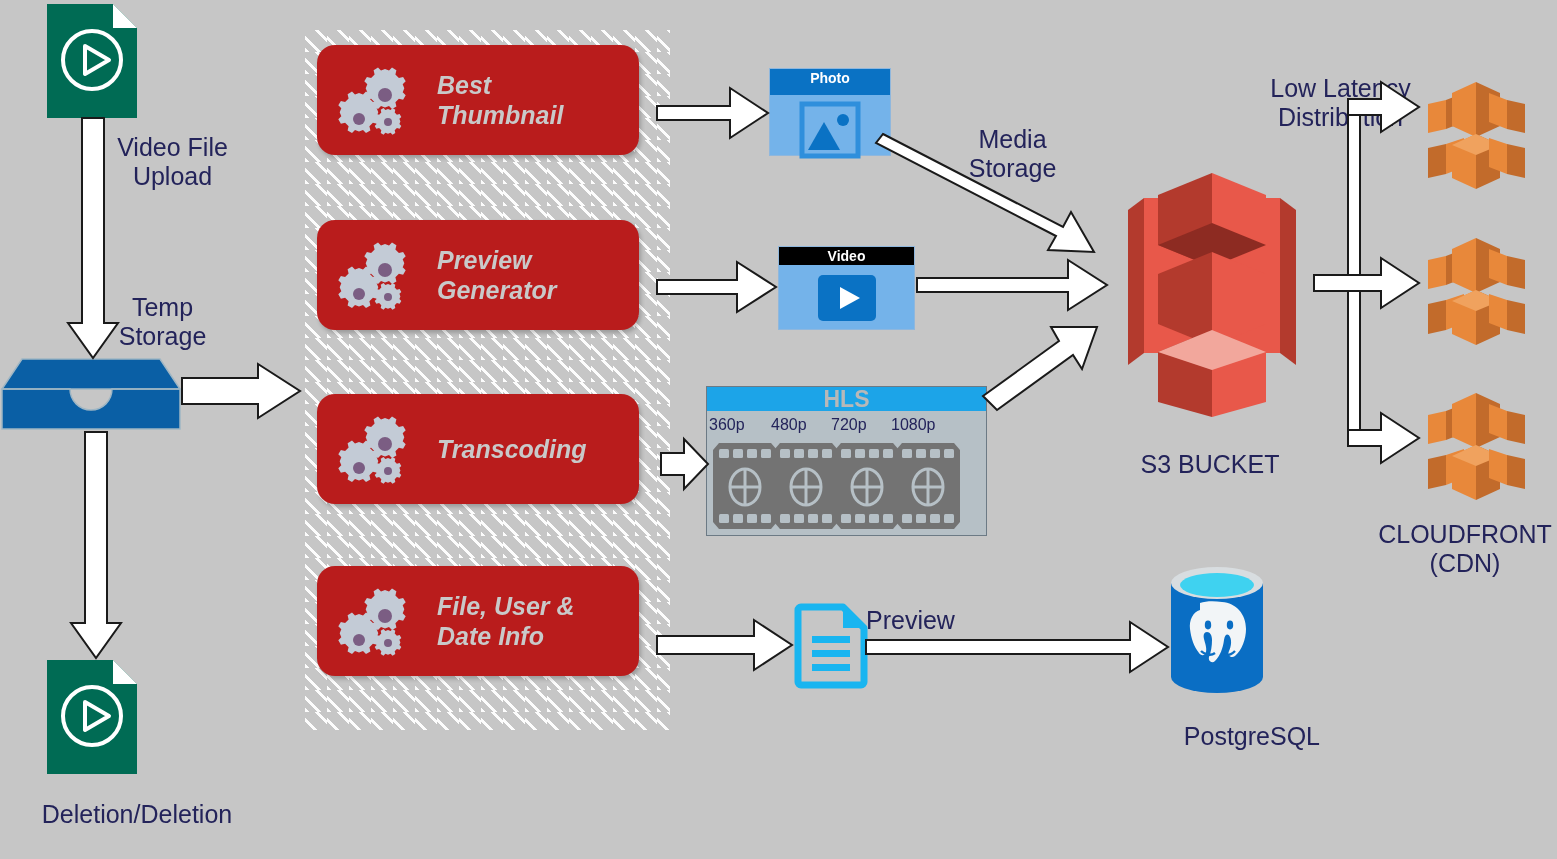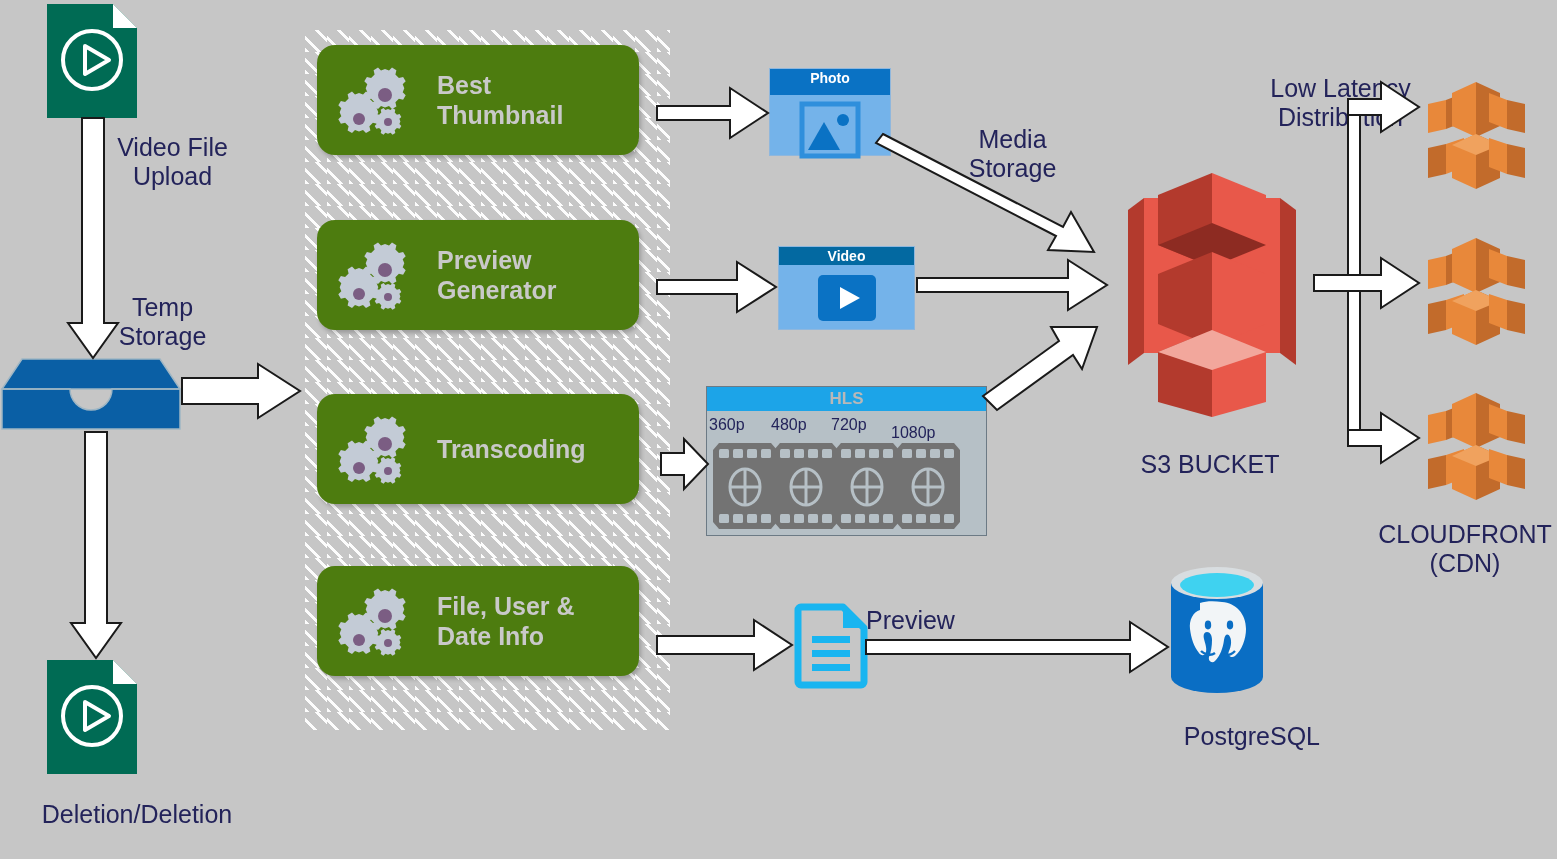--- a/index.html
+++ b/index.html
@@ -43,23 +43,24 @@
         rgba(255,255,255,0.95) 12px,
         rgba(255,255,255,0) 12px,
         rgba(255,255,255,0) 22px);
     background-size: 22px 22px;
   }
   .proc-box {
     position: absolute;
     left: 317px;
     width: 322px;
     height: 110px;
-    background: #4d7c0f;
+    background: #b91c1c;
     border-radius: 18px;
     box-shadow: 2px 3px 4px rgba(0,0,0,0.22);
+    font-style: italic;
   }
   .proc-label {
     position: absolute;
     left: 120px;
     top: 0;
     right: 10px;
     height: 100%;
     display: flex;
     align-items: center;
     color: #c9c9c9;
@@ -225,36 +226,36 @@
     <div class="media-body" style="height:70px;">
       <svg width="60" height="56" viewBox="0 0 60 56">
         <rect x="2" y="2" width="56" height="52" fill="none" stroke="#2f8fdc" stroke-width="5"></rect>
         <circle cx="43" cy="18" r="6" fill="#0a72c4"></circle>
         <path d="M8 48 L24 20 L40 48 Z" fill="#0a72c4"></path>
       </svg>
     </div>
   </div>
 
   <div class="media-card" style="left:778px; top:246px; width:137px; height:84px; background:#74b3ea;">
-    <div class="media-head" style="background:#0369a1; height:18px; line-height:18px;">Video</div>
+    <div class="media-head" style="background:#000000; height:18px; line-height:18px;">Video</div>
     <div class="media-body" style="height:66px;">
       <svg width="58" height="46" viewBox="0 0 58 46">
         <rect x="0" y="0" width="58" height="46" rx="5" fill="#0a72c4"></rect>
         <path d="M22 12 L42 23 L22 34 Z" fill="#ffffff"></path>
       </svg>
     </div>
   </div>
 
   <div class="media-card" style="left:706px; top:386px; width:281px; height:150px; background:#b6c0c6; border-color:#6c7a85;">
-    <div class="media-head" style="background:#1ca4e8; height:24px; line-height:24px; font-size:17px; color:#b8b8b8;">HLS</div>
+    <div class="media-head" style="background:#1ca4e8; height:24px; line-height:24px; font-size:23px; color:#b8b8b8;">HLS</div>
     <div style="position:relative; height:124px;">
       <div class="hls-res" style="left:2px; top:5px;">360p</div>
       <div class="hls-res" style="left:64px; top:5px;">480p</div>
       <div class="hls-res" style="left:124px; top:5px;">720p</div>
-      <div class="hls-res" style="left:184px; top:5px;margin-top:8px;">1080p</div>
+      <div class="hls-res" style="left:184px; top:5px;">1080p</div>
 
       <svg style="position:absolute; left:6px; top:32px;" width="272" height="86" viewBox="0 0 272 86">
         <g fill="#737373">
           <g transform="translate(0,0)">
             <path d="M6 0 H58 L64 7 V79 L58 86 H6 L0 79 V7 Z"></path>
           </g>
           <g transform="translate(61,0)">
             <path d="M6 0 H58 L64 7 V79 L58 86 H6 L0 79 V7 Z"></path>
           </g>
           <g transform="translate(122,0)">

